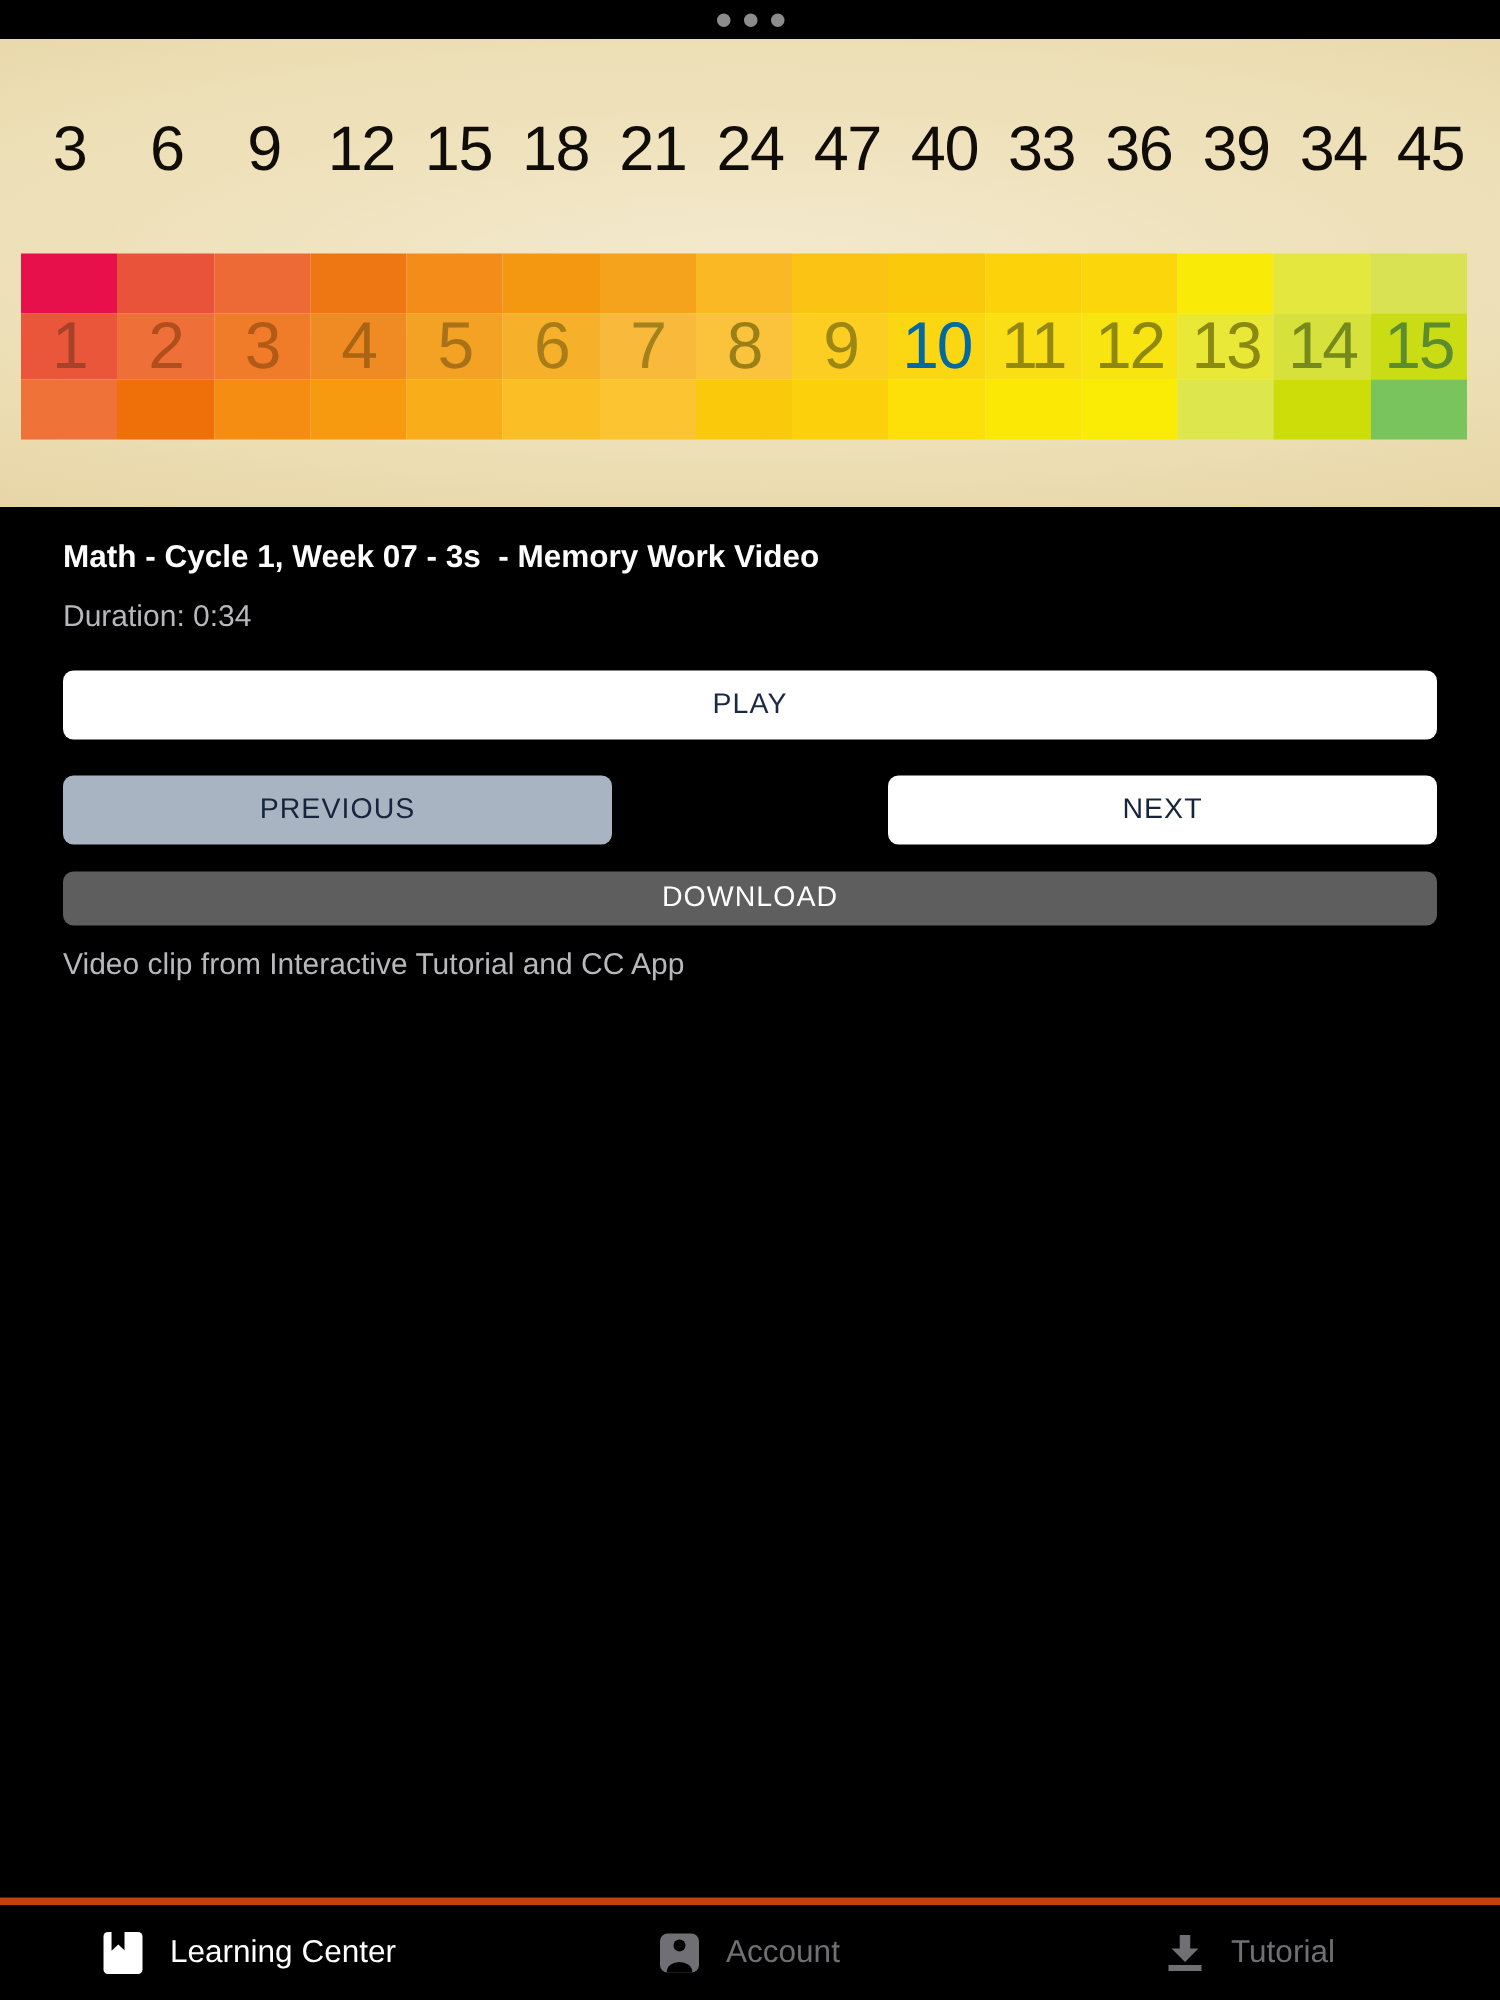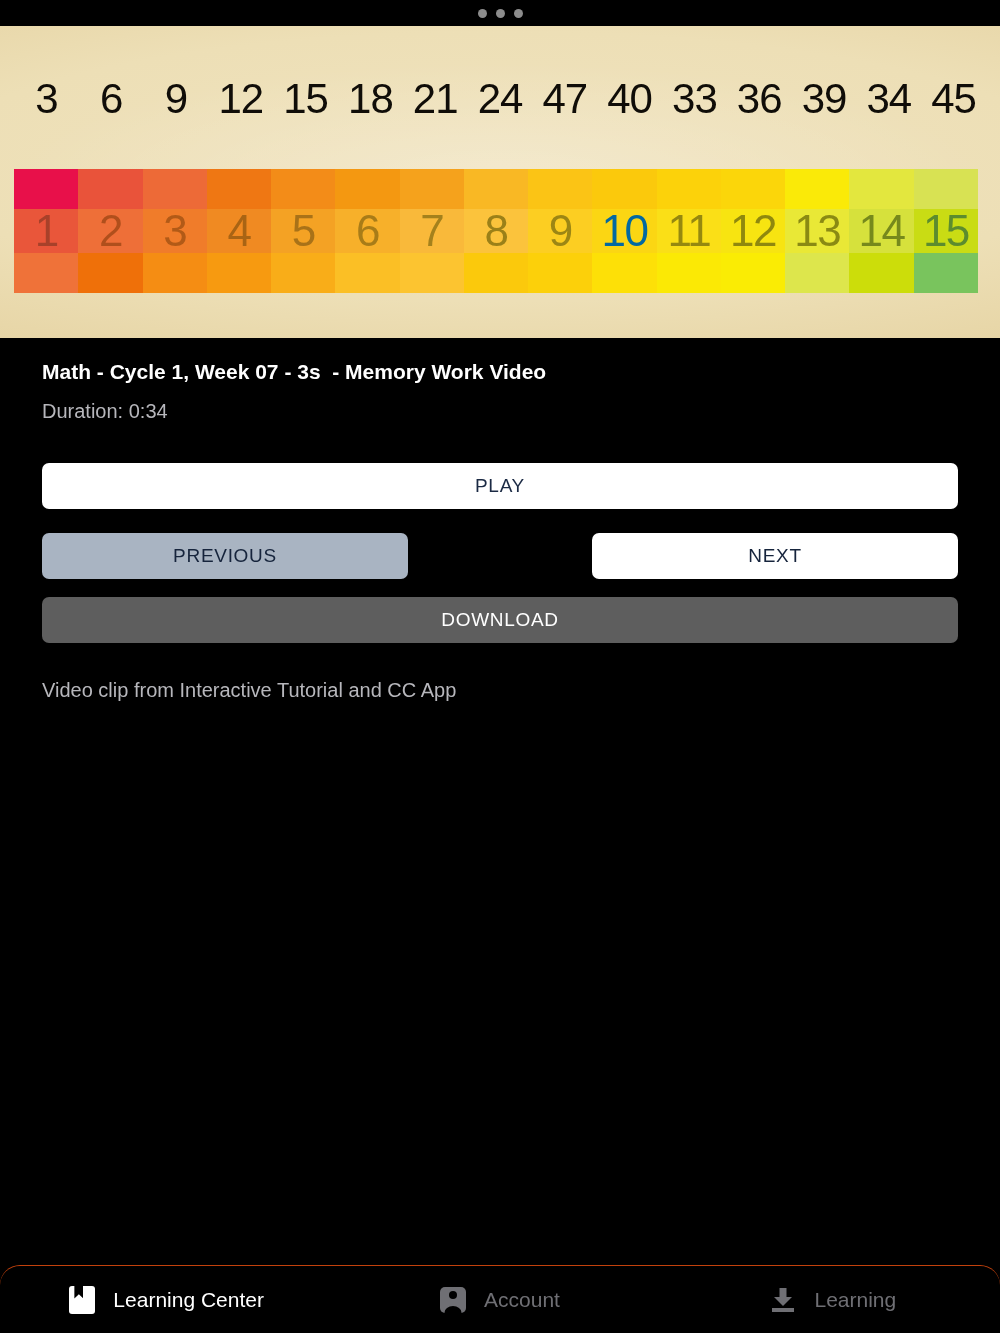--- a/index.html
+++ b/index.html
@@ -134,21 +134,21 @@
     justify-content: center;
     border-radius: 7px;
     font-size: 19px;
     letter-spacing: .7px;
     cursor: pointer;
     user-select: none;
     border: none;
     font-family: "Liberation Sans", sans-serif;
   }
   .btn-play {
-    margin-top: 40px;
+    margin-top: 24px;
     width: 100%;
     height: 46px;
     background: #ffffff;
     color: #1b2a44;
   }
   .btn-row {
     margin-top: 24px;
     display: flex;
     justify-content: space-between;
   }
@@ -160,38 +160,37 @@
   }
   .btn-next {
     width: 366px;
     height: 46px;
     background: #ffffff;
     color: #16243c;
   }
   .btn-download {
     margin-top: 18px;
     width: 100%;
-    height: 46px;
+    height: 36px;
     background: #5e5e5e;
     color: #ffffff;
   }
   .vid-note {
-    margin-top: 36px;
+    margin-top: 15px;
     color: #b7b7bc;
     font-size: 20px;
   }
 
   
   .tabbar {
     flex: 0 0 auto;
     height: 68px;
     background: #000;
-    border-top: 1px solid #c2410c;
-    display: flex;
-    border-radius: 20px;
+    border-top: 5px solid #c2410c;
+    display: flex;
   }
   .tab {
     flex: 1 1 0;
     display: flex;
     align-items: center;
     justify-content: center;
     gap: 18px;
     cursor: pointer;
   }
   .tab .tab-label { font-size: 21px; }
@@ -429,17 +428,17 @@
     <div class="tab inactive">
       <span class="ico-account"></span>
       <span class="tab-label">Account</span>
     </div>
     <div class="tab inactive">
       <span class="ico-download">
         <span class="stem"></span>
           <span class="head"></span>
           <span class="base"></span>
       </span>
-      <span class="tab-label">Learning</span>
+      <span class="tab-label">Tutorial</span>
     </div>
   </div>
 
 </div>
 
 </body></html>

